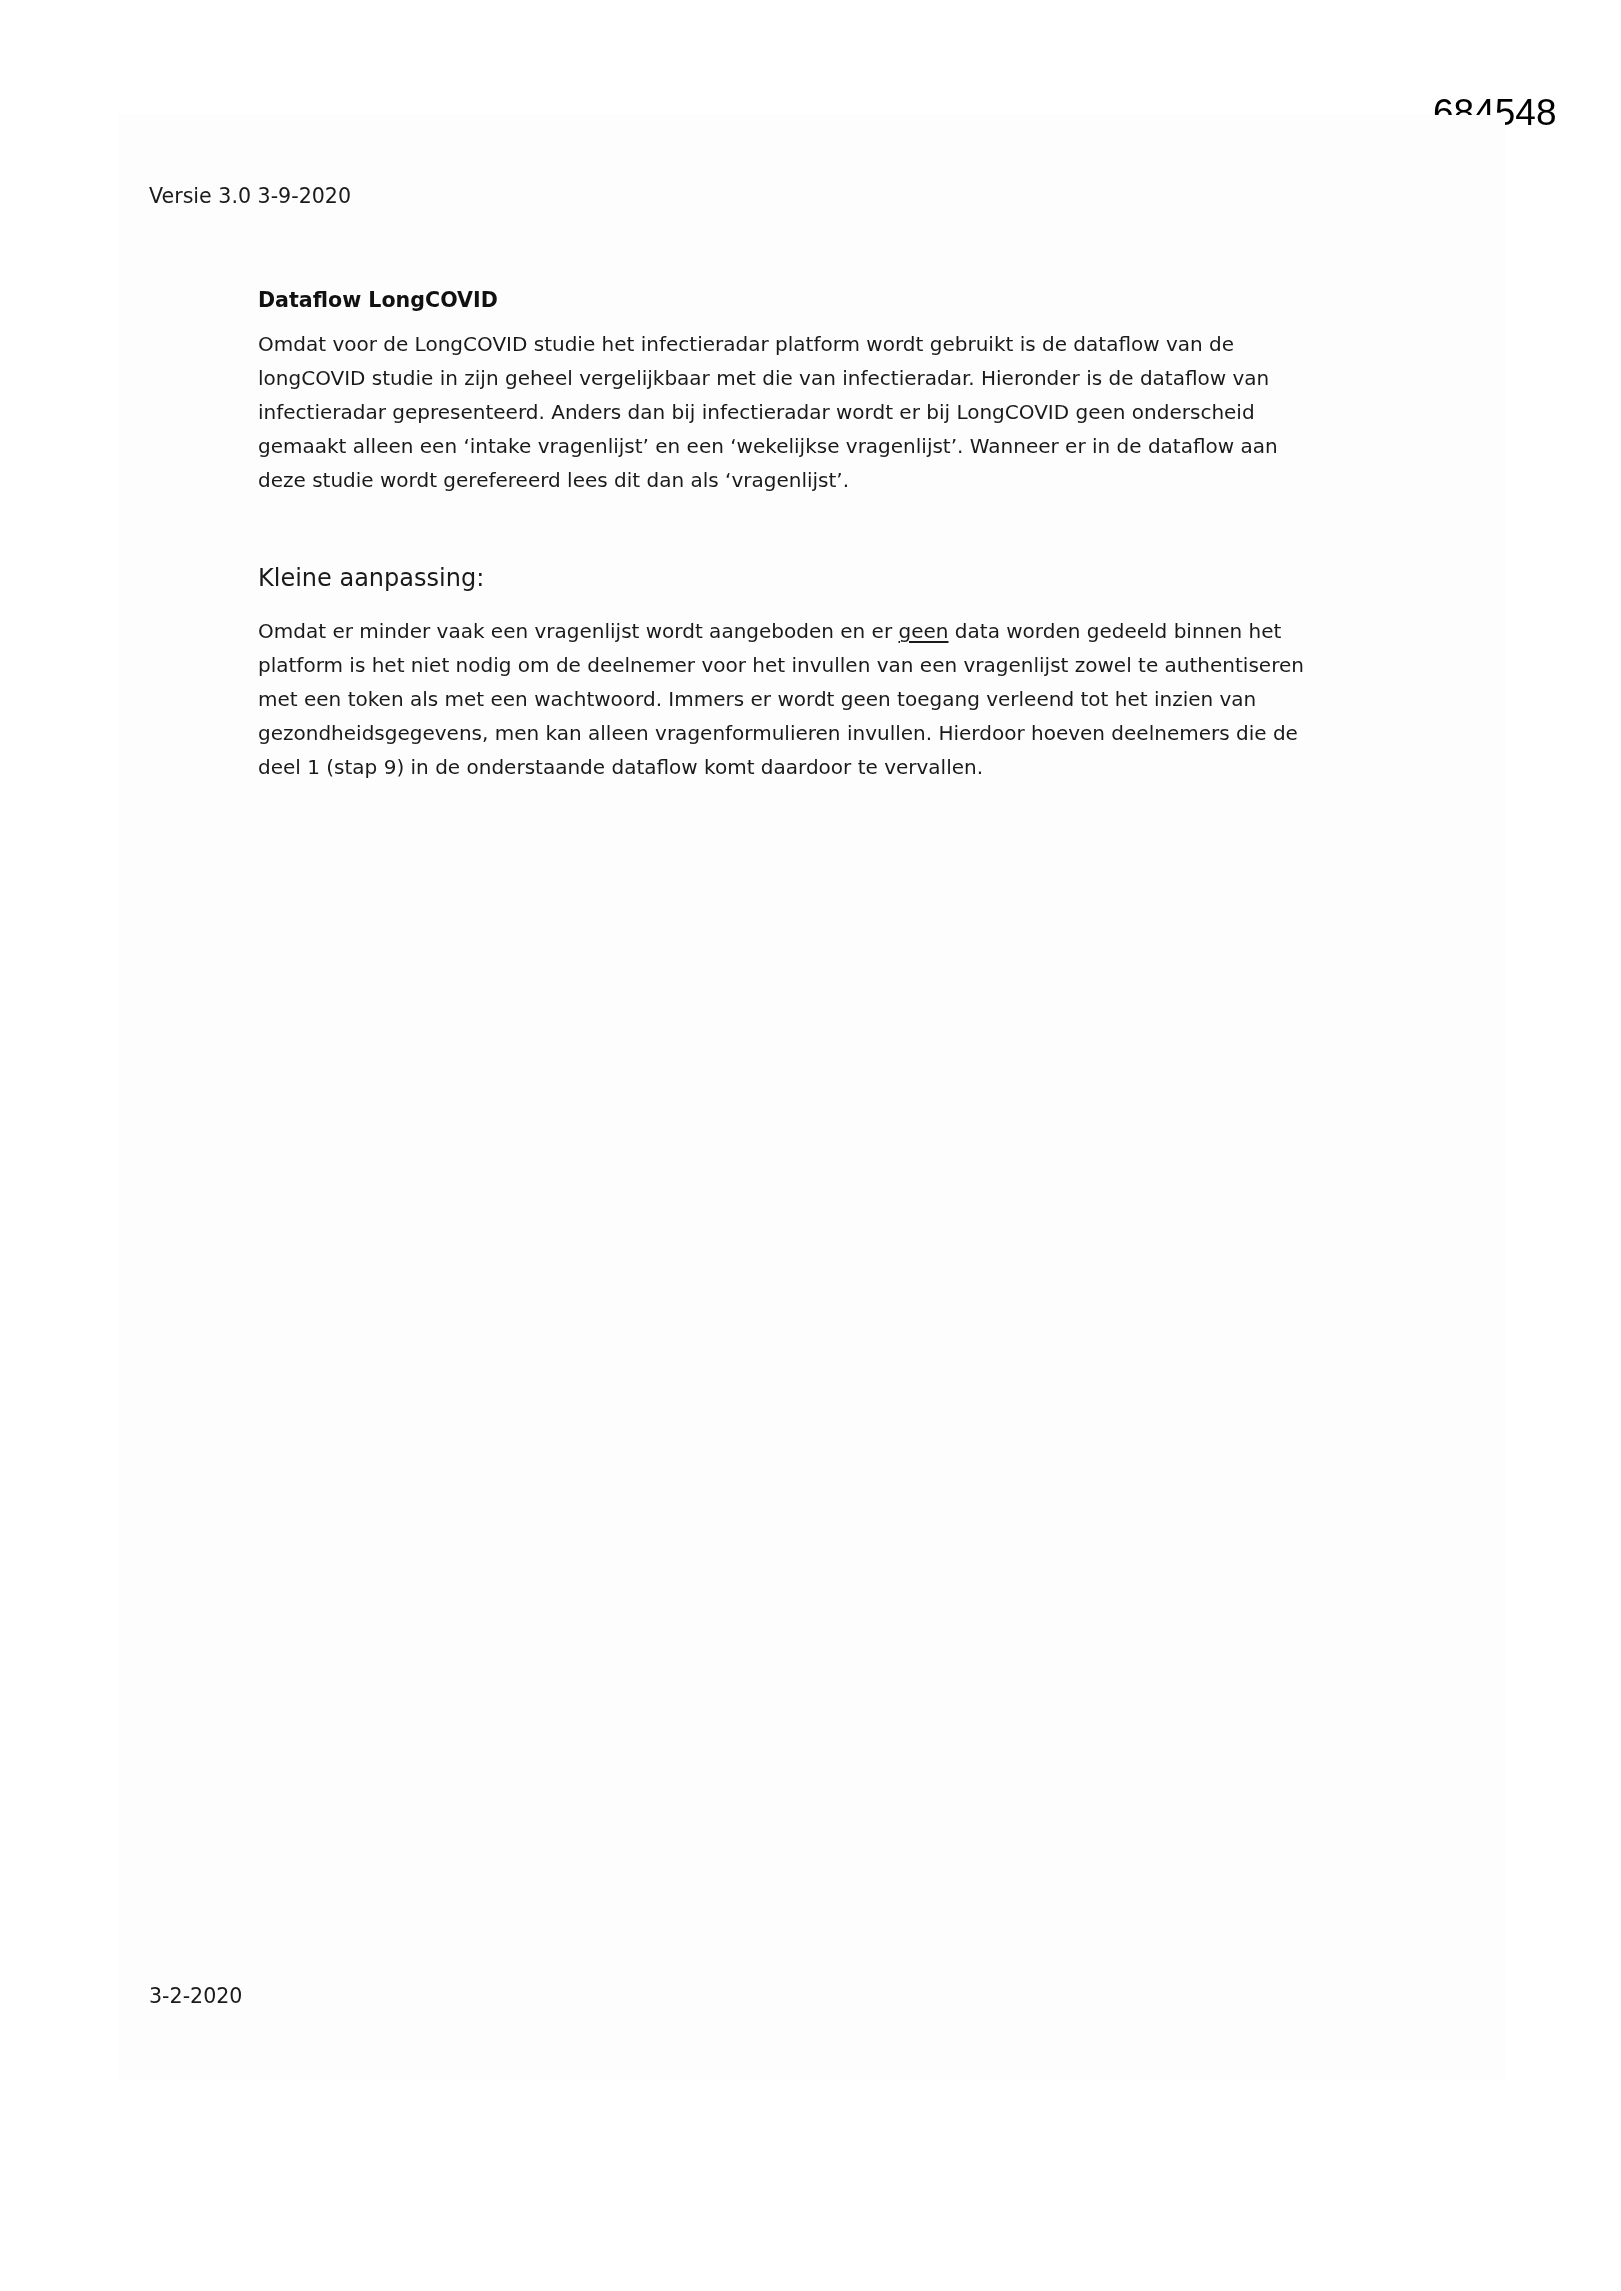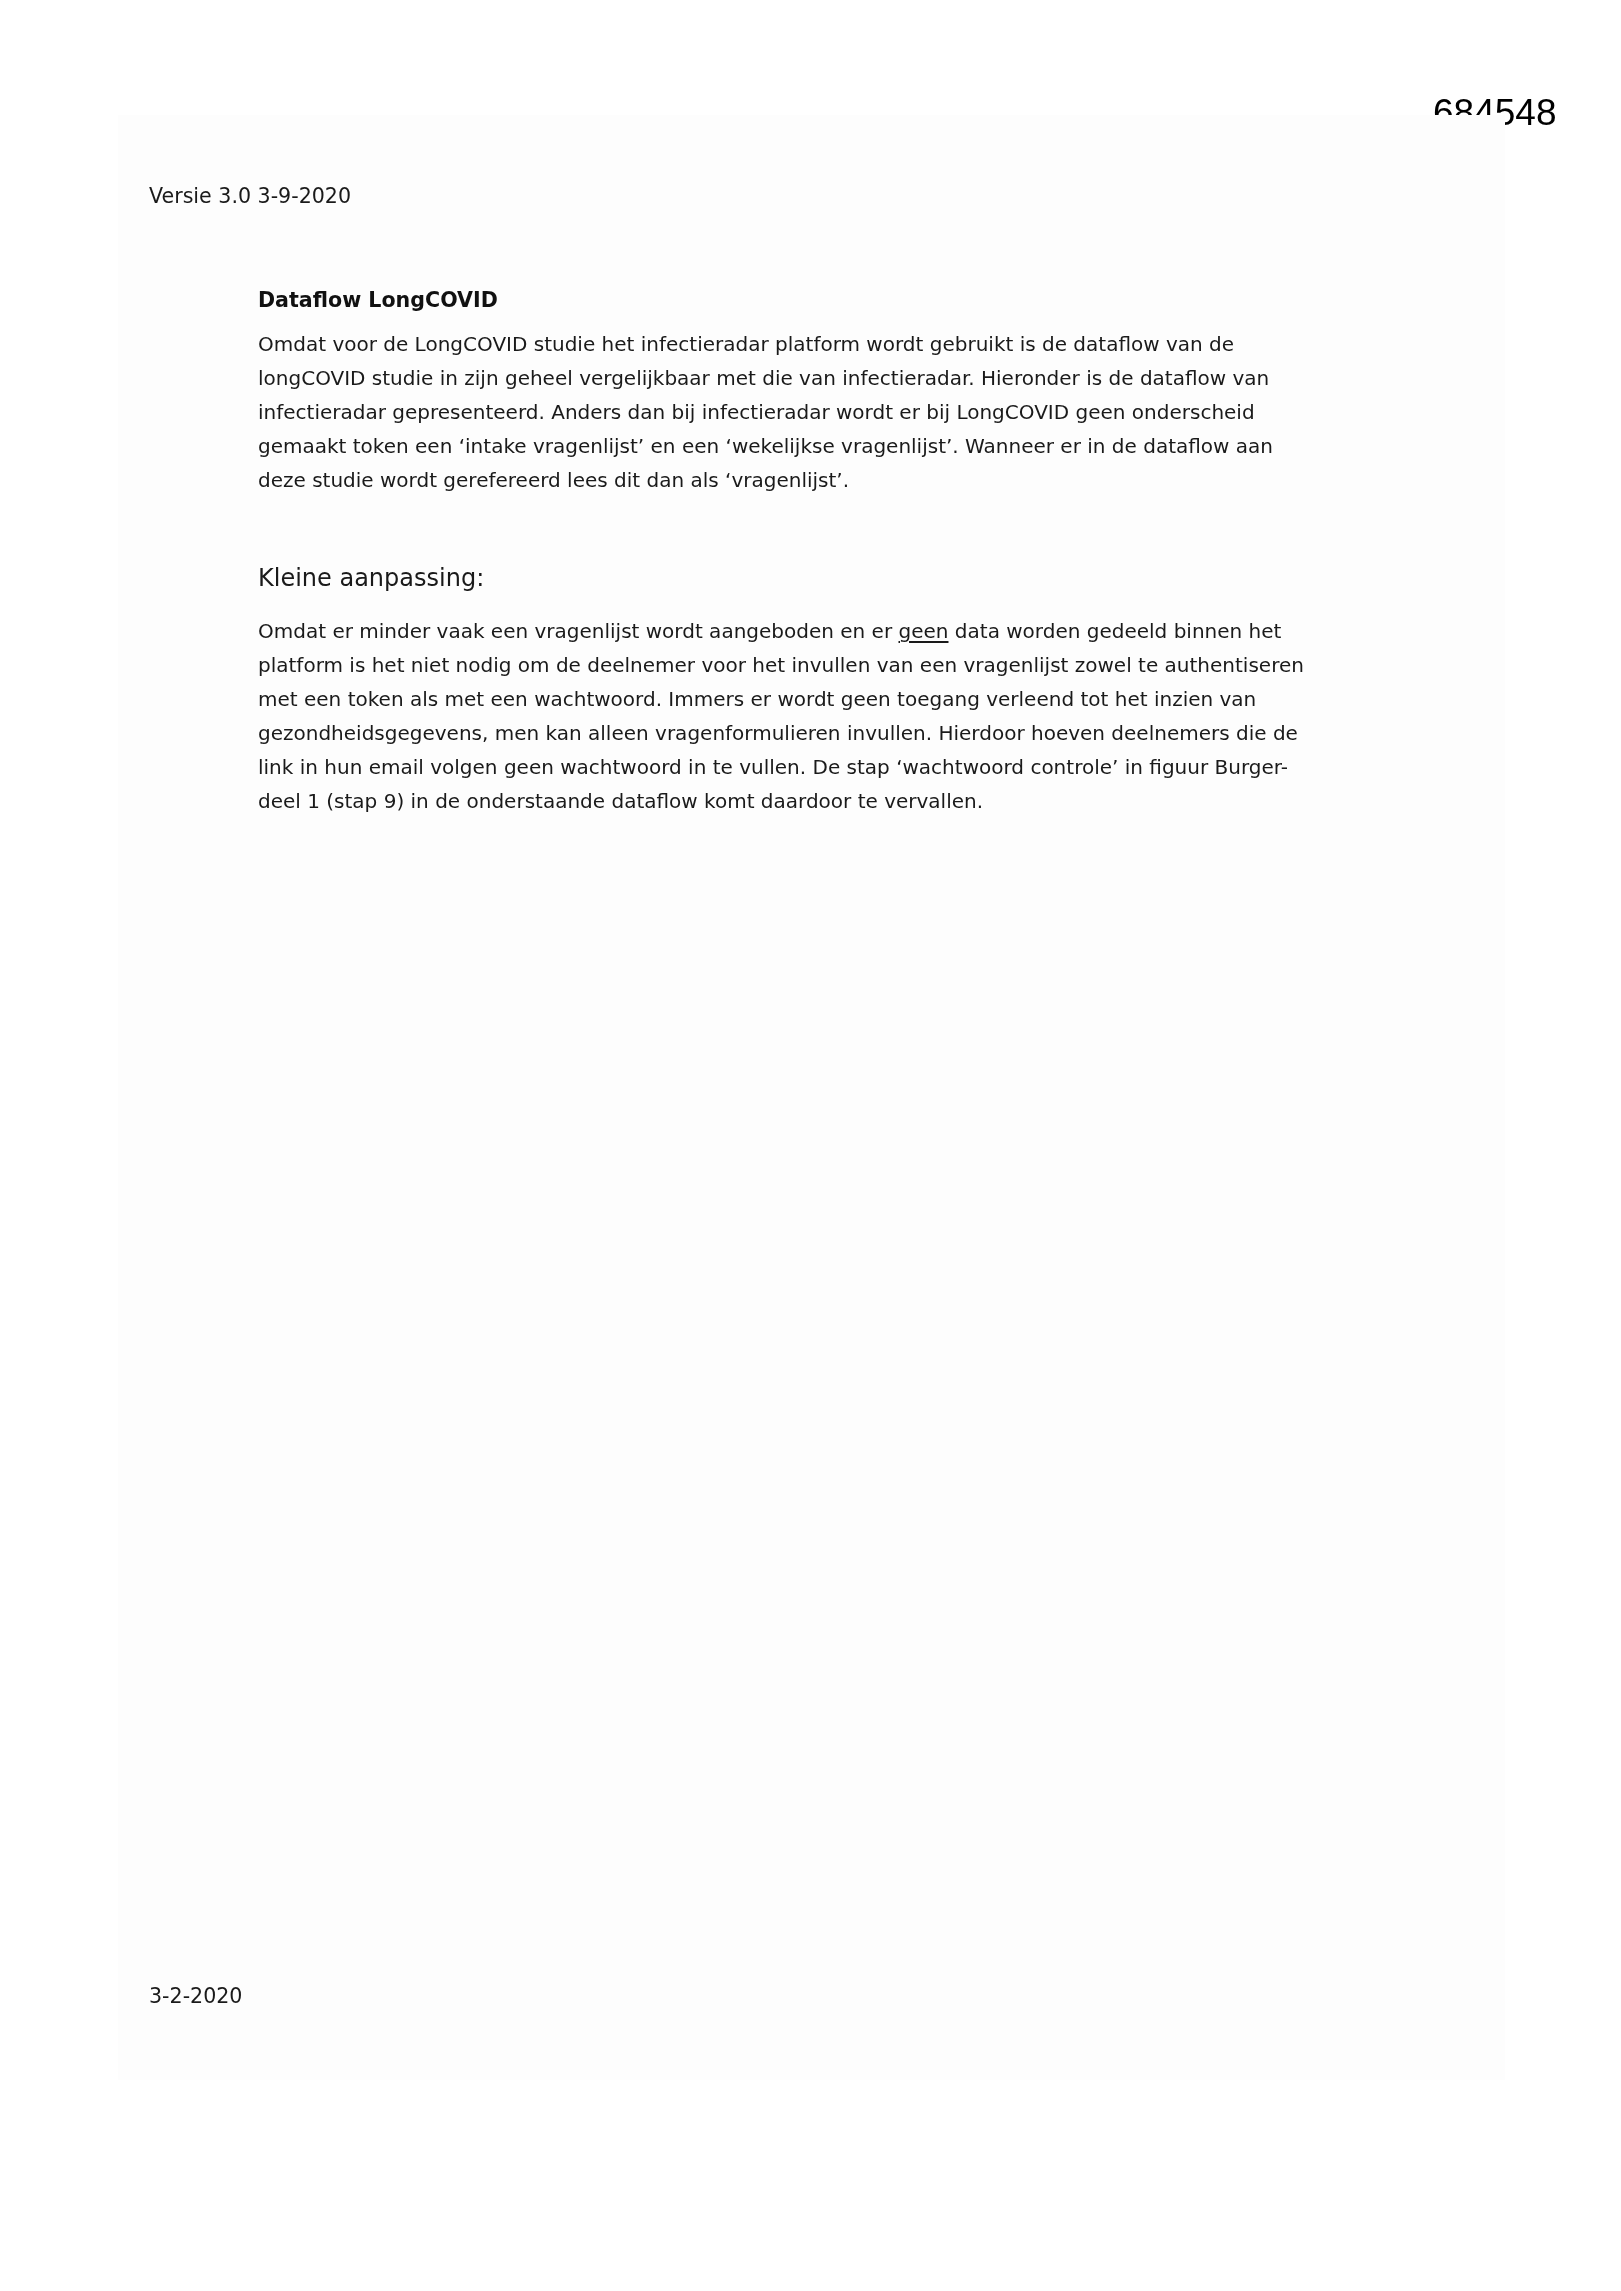--- a/index.html
+++ b/index.html
@@ -45,30 +45,29 @@
 
 <div class="version">Versie 3.0 3-9-2020</div>
 
 <div class="content">
   <h1 class="heading">Dataflow LongCOVID</h1>
 
   <p class="para p1">
     <span class="line">Omdat voor de LongCOVID studie het infectieradar platform wordt gebruikt is de dataflow van de</span>
     <span class="line">longCOVID studie in zijn geheel vergelijkbaar met die van infectieradar. Hieronder is de dataflow van</span>
     <span class="line">infectieradar gepresenteerd. Anders dan bij infectieradar wordt er bij LongCOVID geen onderscheid</span>
-    <span class="line">gemaakt token een ‘intake vragenlijst’ en een ‘wekelijkse vragenlijst’. Wanneer er in de dataflow aan</span>
+    <span class="line">gemaakt alleen een ‘intake vragenlijst’ en een ‘wekelijkse vragenlijst’. Wanneer er in de dataflow aan</span>
     <span class="line">deze studie wordt gerefereerd lees dit dan als ‘vragenlijst’.</span>
   </p>
 
   <p class="subhead">Kleine aanpassing:</p>
 
   <p class="para p2">
     <span class="line"><span>Omdat er minder vaak een vragenlijst wordt aangeboden en er </span><u>geen</u><span> data worden gedeeld binnen het</span></span>
     <span class="line">platform is het niet nodig om de deelnemer voor het invullen van een vragenlijst zowel te authentiseren</span>
     <span class="line">met een token als met een wachtwoord. Immers er wordt geen toegang verleend tot het inzien van</span>
     <span class="line">gezondheidsgegevens, men kan alleen vragenformulieren invullen. Hierdoor hoeven deelnemers die de</span>
-    <span class="line">link in hun email volgen geen wachtwoord in te vullen. De stap ‘wachtwoord controle’ in figuur Burger-</span>
     <span class="line">deel 1 (stap 9) in de onderstaande dataflow komt daardoor te vervallen.</span>
   </p>
 </div>
 
 <div class="footer-date">3-2-2020</div>
 
 
 </body></html>

